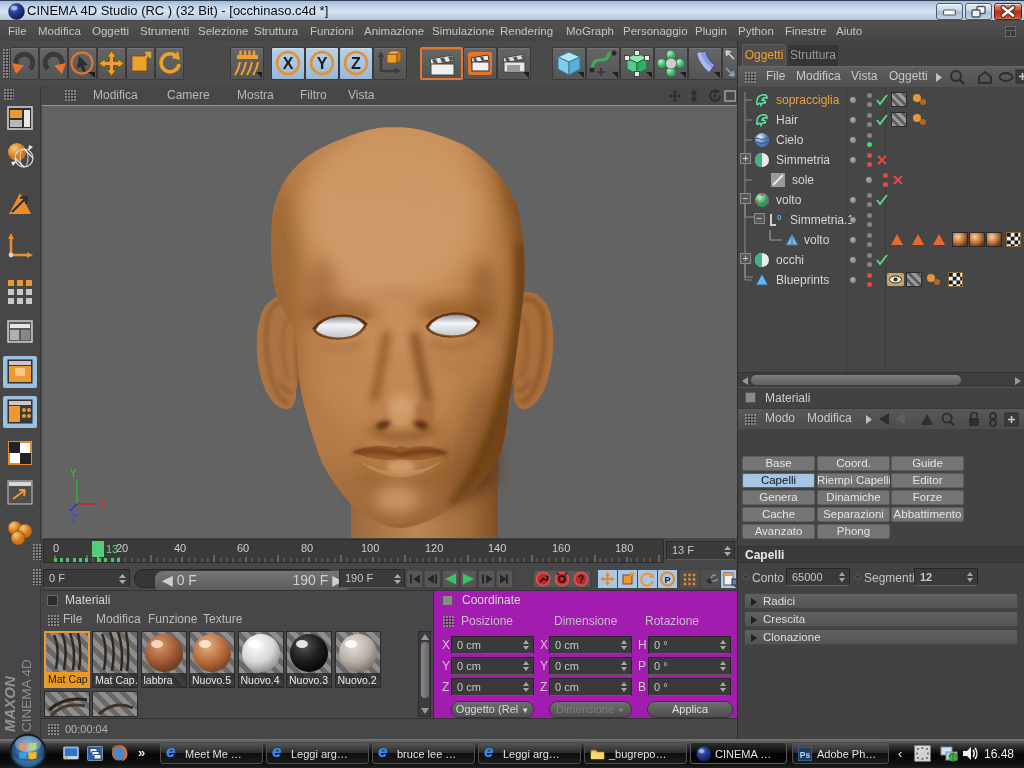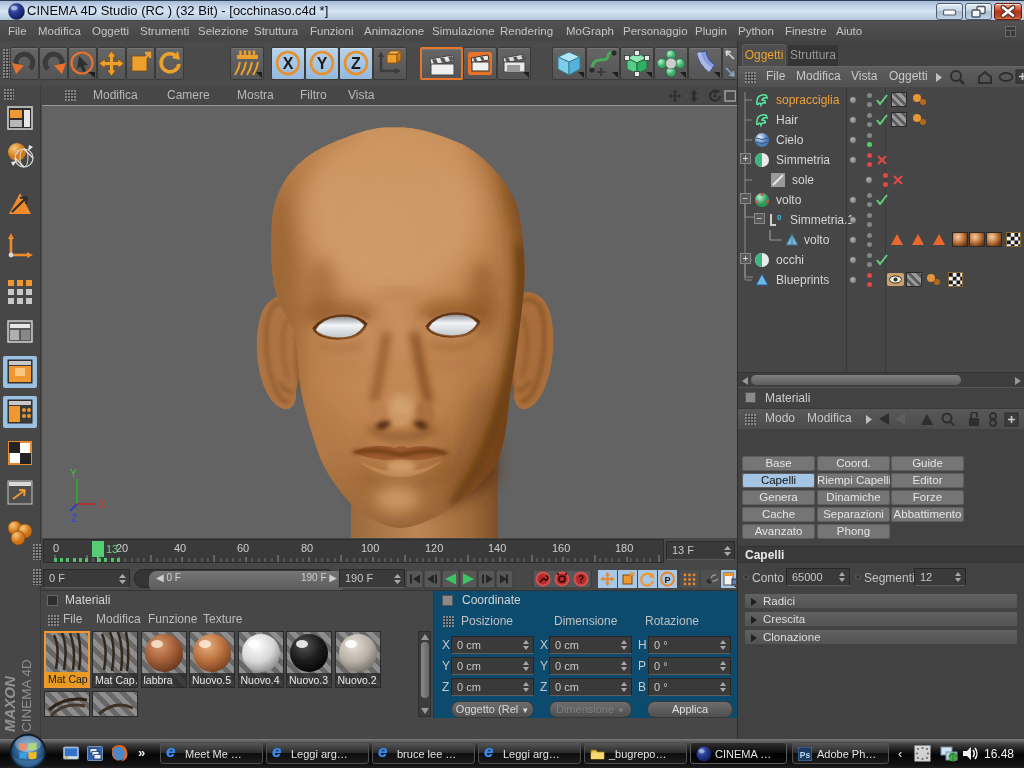--- a/index.html
+++ b/index.html
@@ -32,21 +32,21 @@
 #vpmenu span{position:absolute;top:2px;}
 #view3d{left:42px;top:105px;width:695px;height:433px;background:#636363;
 border-top:1px solid #969696;border-bottom:1px solid #8a8a8a;}
 
 #ruler{left:41px;top:539px;width:696px;height:24px;background:#474747;}
 #transport{left:41px;top:563px;width:696px;height:27px;background:#474747;}
 .spin{position:absolute;background:#3a3a3a;border:1px solid #2a2a2a;border-bottom-color:#5a5a5a;
 color:#c8c8c8;font-size:11px;height:19px;line-height:17px;padding-left:5px;}
 
 #materials{left:41px;top:590px;width:392px;height:128px;background:#474747;border-top:1px solid #333;}
-#coords{left:433px;top:590px;width:304px;height:128px;background:#0c4a6e;border-top:1px solid #333;border-left:1px solid #333;}
+#coords{left:433px;top:590px;width:304px;height:128px;background:#a21caf;border-top:1px solid #333;border-left:1px solid #333;}
 #statusrow{left:41px;top:718px;width:696px;height:21px;background:#474747;border-top:1px solid #333;color:#b4b4b4;font-size:11px;}
 
 #rightpanel{left:737px;top:41px;width:287px;height:698px;background:#424242;border-left:1px solid #2e2e2e;}
 
 #taskbar{left:0;top:739px;width:1024px;height:29px;
 background:linear-gradient(#7a7a7a 0%,#3e3e3e 18%,#171717 42%,#050505 55%,#131313 90%,#1f1f1f 100%);}
 .task{position:absolute;top:3px;height:22px;border:1px solid #4e4e4e;border-radius:3px;
 background:linear-gradient(#565656,#2c2c2c 48%,#0e0e0e 52%,#1c1c1c);
 color:#e4e4e4;font-size:11px;line-height:20px;white-space:nowrap;overflow:hidden;}
 .hdots{background-image:radial-gradient(circle at 0.8px 0.8px,#8e8e8e 38%,transparent 46%),radial-gradient(circle at 2.3px 2.3px,#333 38%,transparent 46%);background-size:3px 3px;opacity:0.9;}
@@ -563,21 +563,21 @@
     <div class="spin" style="left:625px;top:2px;width:69px;">13 F<svg class="abs" style="right:3px;top:4px" width="7" height="10">
           <path d="M3.5 0 L7 4 L0 4 Z M3.5 10 L0 6 L7 6 Z" fill="#aaa"></path>
         </svg></div>
   </div>
   <div id="transport" class="abs">
     <div class="abs hdots" style="left:-8px;top:6px;width:9px;height:16px;"></div>
     <div class="spin" style="left:2px;top:6px;width:87px;">0 F<svg class="abs" style="right:3px;top:4px" width="7" height="10">
           <path d="M3.5 0 L7 4 L0 4 Z M3.5 10 L0 6 L7 6 Z" fill="#aaa"></path>
         </svg></div>
     <div class="abs" style="left:93px;top:6px;width:201px;height:19px;background:#353535;border:1px solid #272727;border-radius:9px;">
-      <div class="abs" style="left:14px;top:1px;width:195px;height:22px;border-radius:8px;background:linear-gradient(#757575,#585858);color:#cfcfcf;font-size:10px;">
+      <div class="abs" style="left:20px;top:1px;width:195px;height:22px;border-radius:8px;background:linear-gradient(#757575,#585858);color:#cfcfcf;font-size:14px;">
         <span class="abs" style="left:7px;top:1px">◀&nbsp;0 F</span>
         <span class="abs" style="right:7px;top:1px">190 F&nbsp;▶</span>
       </div>
     </div>
     <div class="spin" style="left:298px;top:6px;width:66px;">190 F<svg class="abs" style="right:3px;top:4px" width="7" height="10">
           <path d="M3.5 0 L7 4 L0 4 Z M3.5 10 L0 6 L7 6 Z" fill="#aaa"></path>
         </svg></div>
     <svg class="abs" style="left:365px;top:7px" width="330" height="19">
       <g>
           <g fill="#575757" stroke="#3a3a3a">
@@ -792,20 +792,24 @@
         <span class="clab" style="left:8px">Z</span>
         <div class="cbox" style="left:17px">0 cm</div>
         <span class="clab" style="left:106px">Z</span>
         <div class="cbox" style="left:115px">0 cm</div>
         <span class="clab" style="left:204px">B</span>
         <div class="cbox" style="left:214px">0 °</div>
       </div>
     <div class="cbtn" style="left:17px;top:110px;width:83px;color:#d8d8d8;">Oggetto (Rel <span style="font-size:8px">▼</span></div>
     <div class="cbtn" style="left:115px;top:110px;width:83px;color:#7e7e7e;">Dimensione <span style="font-size:8px">▼</span></div>
     <div class="cbtn" style="left:213px;top:110px;width:86px;color:#e0e0e0;">Applica</div>
+  </div>
+  <div id="statusrow" class="abs">
+    <div class="abs hdots" style="left:7px;top:5px;width:11px;height:11px;"></div>
+    <span class="abs" style="left:24px;top:4px">00:00:04</span>
   </div>
   <div id="rightpanel" class="abs">
     <div class="abs" style="left:4px;top:3px;width:44px;height:22px;background:#4e4e4e;border:1px solid #5e5e5e;border-bottom:none;border-radius:3px 3px 0 0;color:#efa32d;font-size:12px;text-align:center;line-height:21px;">Oggetti</div>
     <div class="abs" style="left:49px;top:3px;width:52px;height:22px;background:#353535;border:1px solid #444;border-bottom:none;border-radius:3px 3px 0 0;color:#989898;font-size:12px;text-align:center;line-height:21px;">Struttura</div>
     <div class="abs" style="left:0;top:25px;width:287px;height:21px;background:linear-gradient(#5e5e5e,#505050);border-top:1px solid #666;color:#c8c8c8;font-size:12px;">
       <div class="abs hdots" style="left:7px;top:5px;width:11px;height:11px;"></div>
       <span class="abs" style="left:28px;top:2px">File</span>
         <span class="abs" style="left:58px;top:2px">Modifica</span>
       <span class="abs" style="left:113px;top:2px">Vista</span>
         <span class="abs" style="left:151px;top:2px">Oggetti</span>
@@ -1042,21 +1046,21 @@
       <div class="atab" style="left:79px;top:483px;">Phong</div>
     <div class="abs" style="left:0;top:505px;width:287px;height:17px;background:#3a3a3a;border-top:1px solid #333;border-bottom:1px solid #333;">
       <span style="position:absolute;left:7px;top:1px;font-size:12px;font-weight:bold;color:#e8e8e8;">Capelli</span>
     </div>
     <div class="abs" style="left:0;top:522px;width:287px;height:30px;">
       <span class="pbul" style="left:5px"></span>
         <span class="abs" style="left:14px;top:8px;font-size:12px;color:#c4c4c4;">Conto</span>
       <div class="cbox" style="left:48px;top:5px;width:64px;">65000</div>
       <span class="pbul" style="left:117px"></span>
         <span class="abs" style="left:126px;top:8px;font-size:12px;color:#c4c4c4;">Segmenti</span>
-      <div class="cbox" style="left:176px;top:5px;width:52px;">12</div>
+      <div class="cbox" style="left:176px;top:5px;width:64px;font-weight:bold;">12</div>
     </div>
     <div class="fold" style="top:552px;">Radici</div>
     <div class="fold" style="top:570px;">Crescita</div>
     <div class="fold" style="top:588px;">Clonazione</div>
   </div>
   <div id="taskbar" class="abs">
     <svg class="abs" style="left:8px;top:-7px" width="40" height="39">
       <defs>
         <radialGradient id="orb" cx="0.5" cy="0.4" r="0.8">
           <stop offset="0" stop-color="#6aa8e0"></stop>

